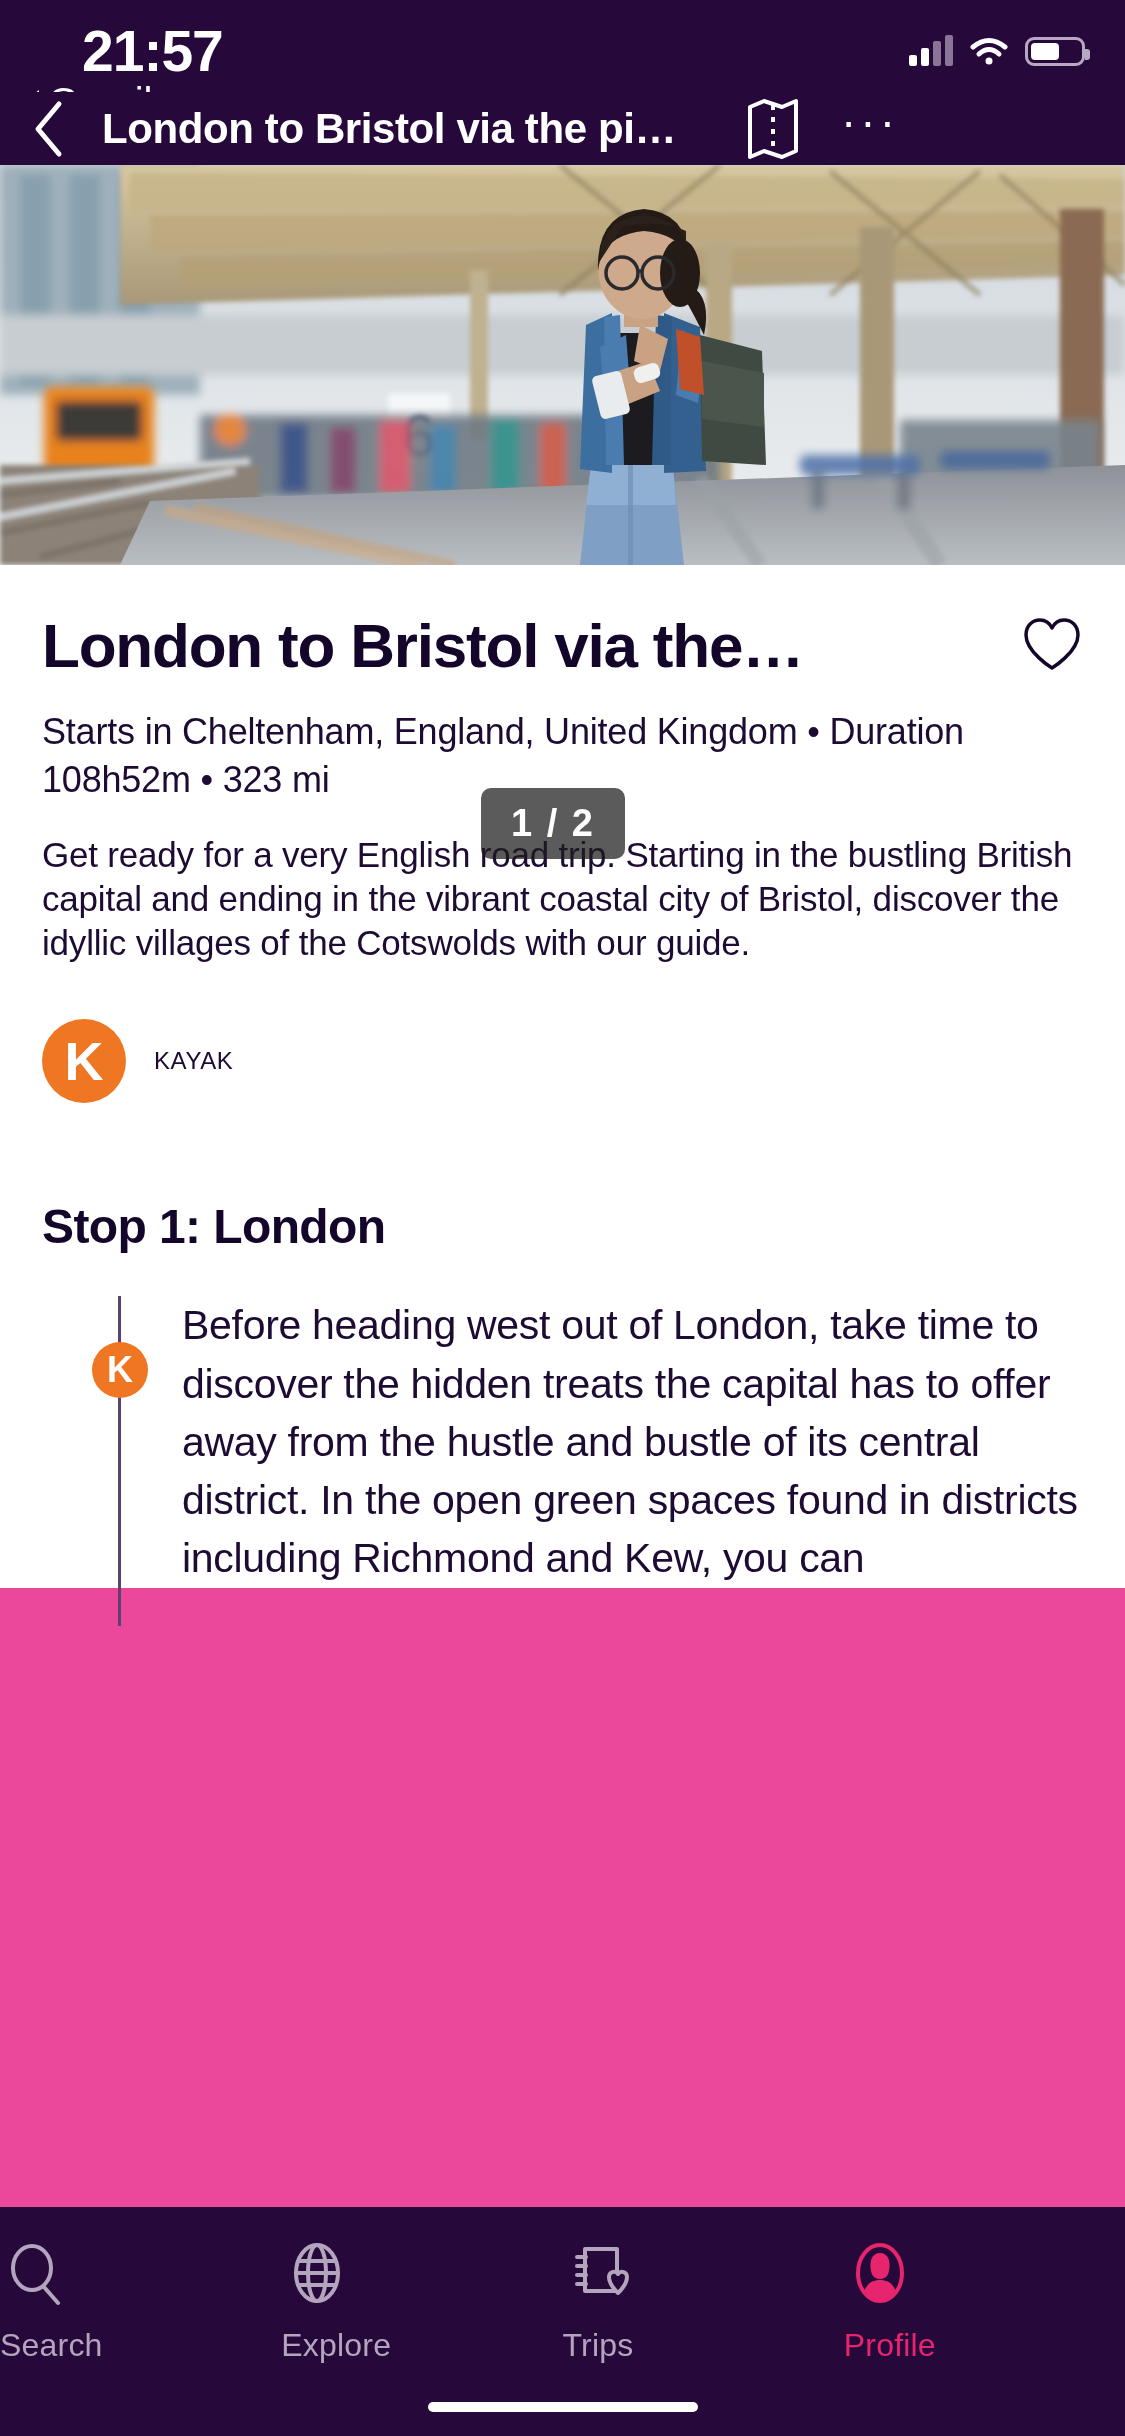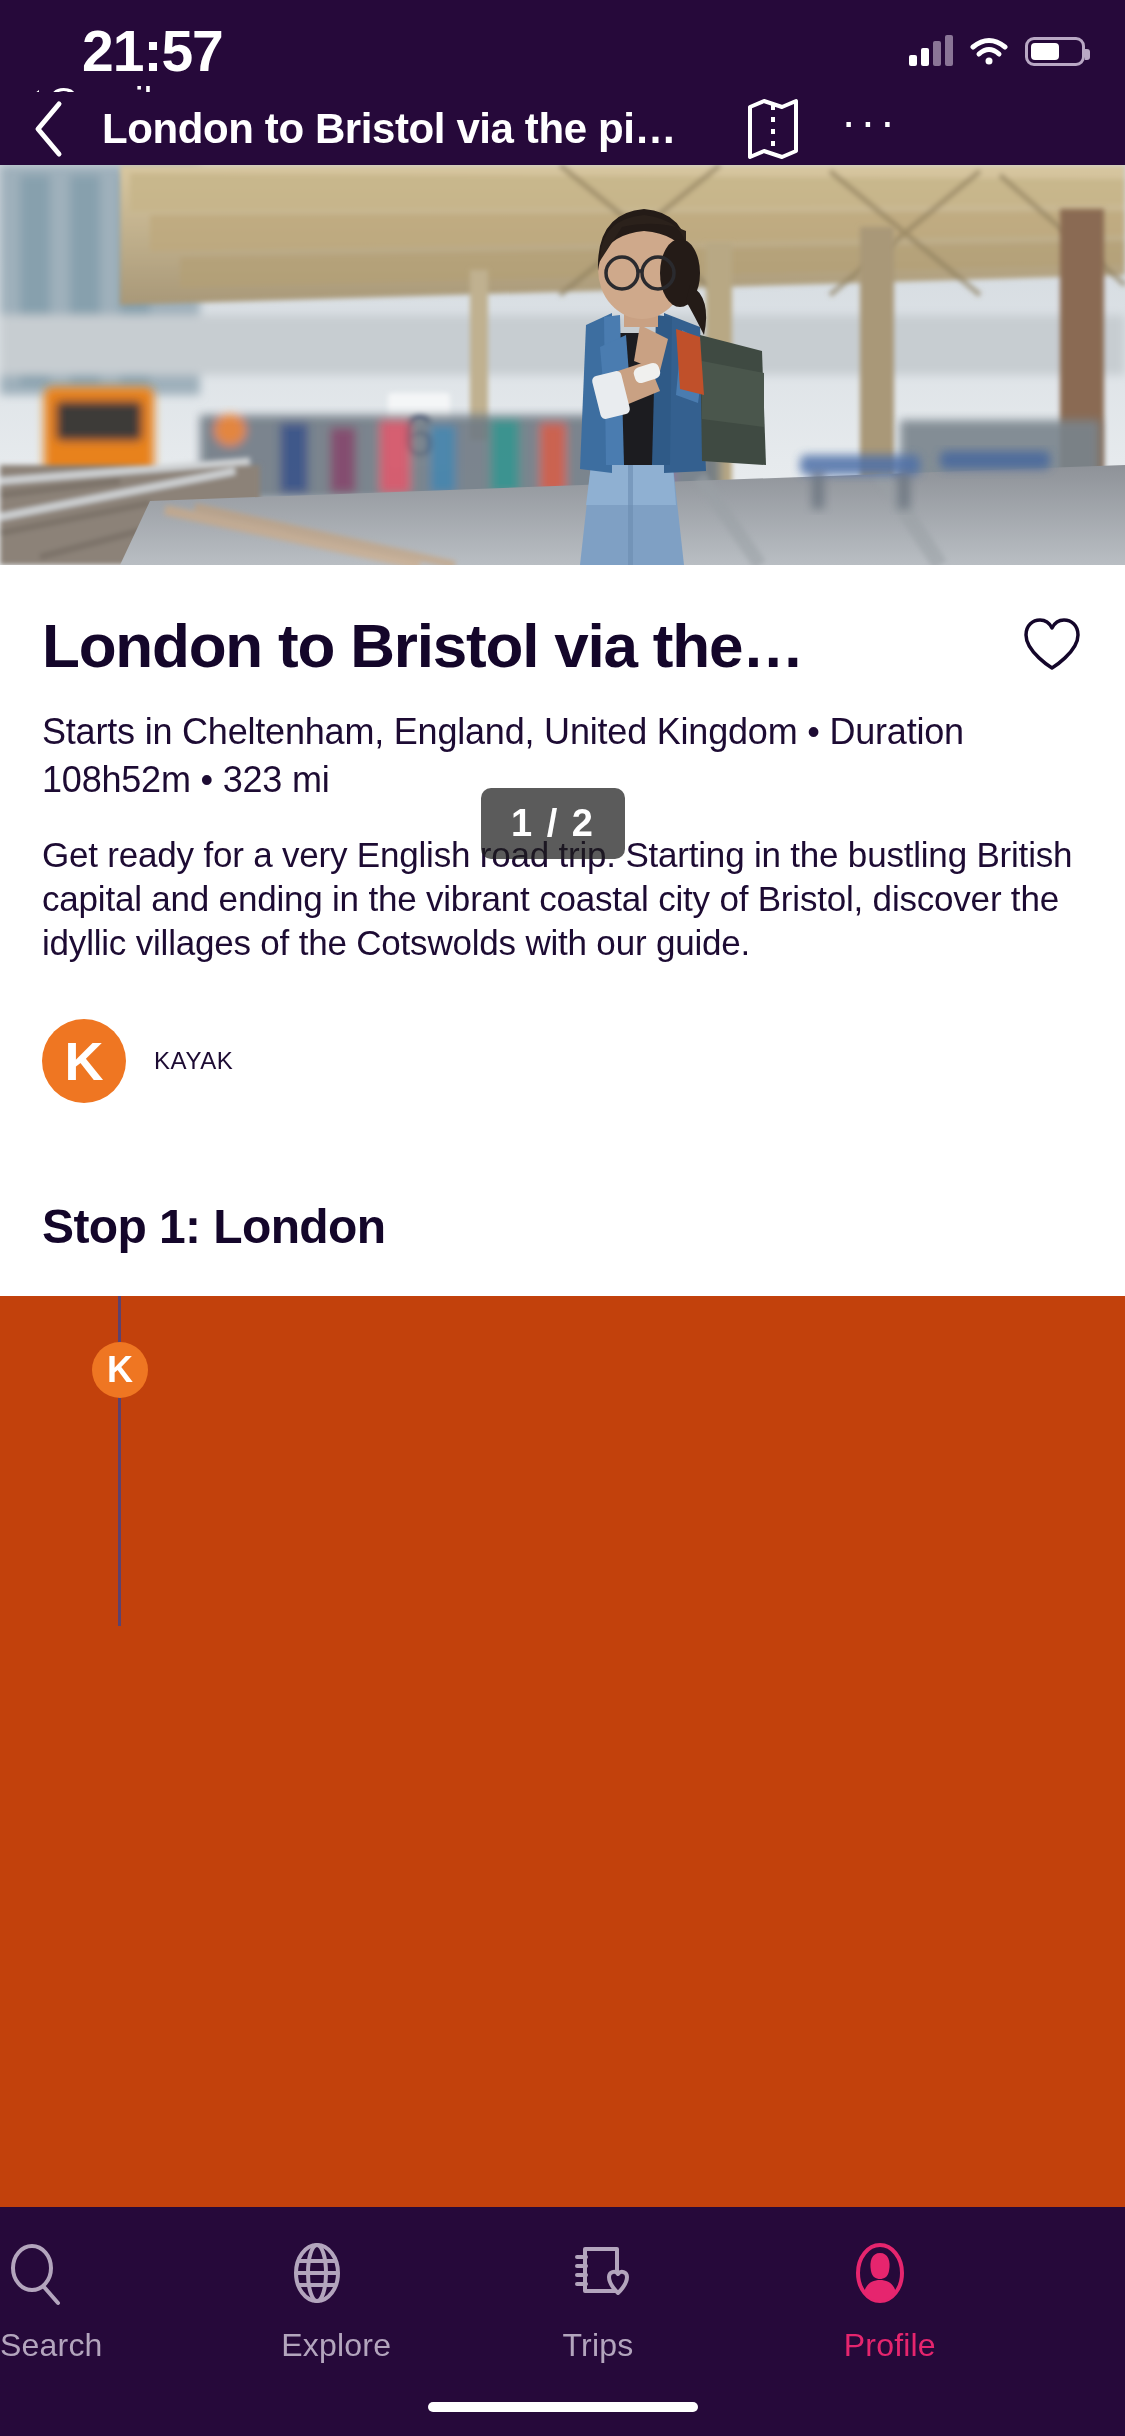--- a/index.html
+++ b/index.html
@@ -2,21 +2,21 @@
 <html><head>
 <meta charset="utf-8">
 <style>
   * { margin:0; padding:0; box-sizing:border-box; }
   html, body {
     width:1125px; height:2436px;
     background:#ffffff;
     font-family:"Liberation Sans", sans-serif;
     overflow:hidden;
   }
-  .phone { position:relative; width:1125px; height:2436px; background:#c2410c; }
+  .phone { position:relative; width:1125px; height:2436px; background:#ec4899; }
 
   
   .statusbar {
     position:absolute; top:0; left:0; width:1125px; height:165px;
     background:#26093a;
   }
   .sb-time {
     position:absolute; left:82px; top:18px;
     font-size:57px; font-weight:600; color:#ffffff; letter-spacing:-1px;
   }
@@ -366,20 +366,21 @@
       <div class="author">
         <div class="k-badge">K</div>
         <div class="author-name">KAYAK</div>
       </div>
 
       <div class="stop-title">Stop 1: London</div>
 
       <div class="timeline">
         <div class="tl-line"></div>
         <div class="tl-badge">K</div>
+        <div class="tl-text">Before heading west out of London, take time to discover the hidden treats the capital has to offer away from the hustle and bustle of its central district. In the open green spaces found in districts including Richmond and Kew, you can</div>
       </div>
 
     </div>
   </div>
 
   <div class="tabbar">
 
     <div class="tab">
       <svg width="72" height="72" viewBox="0 0 72 72">
         <ellipse cx="32" cy="29" rx="19" ry="22" stroke="#b3a5bd" stroke-width="4" fill="none"></ellipse>

